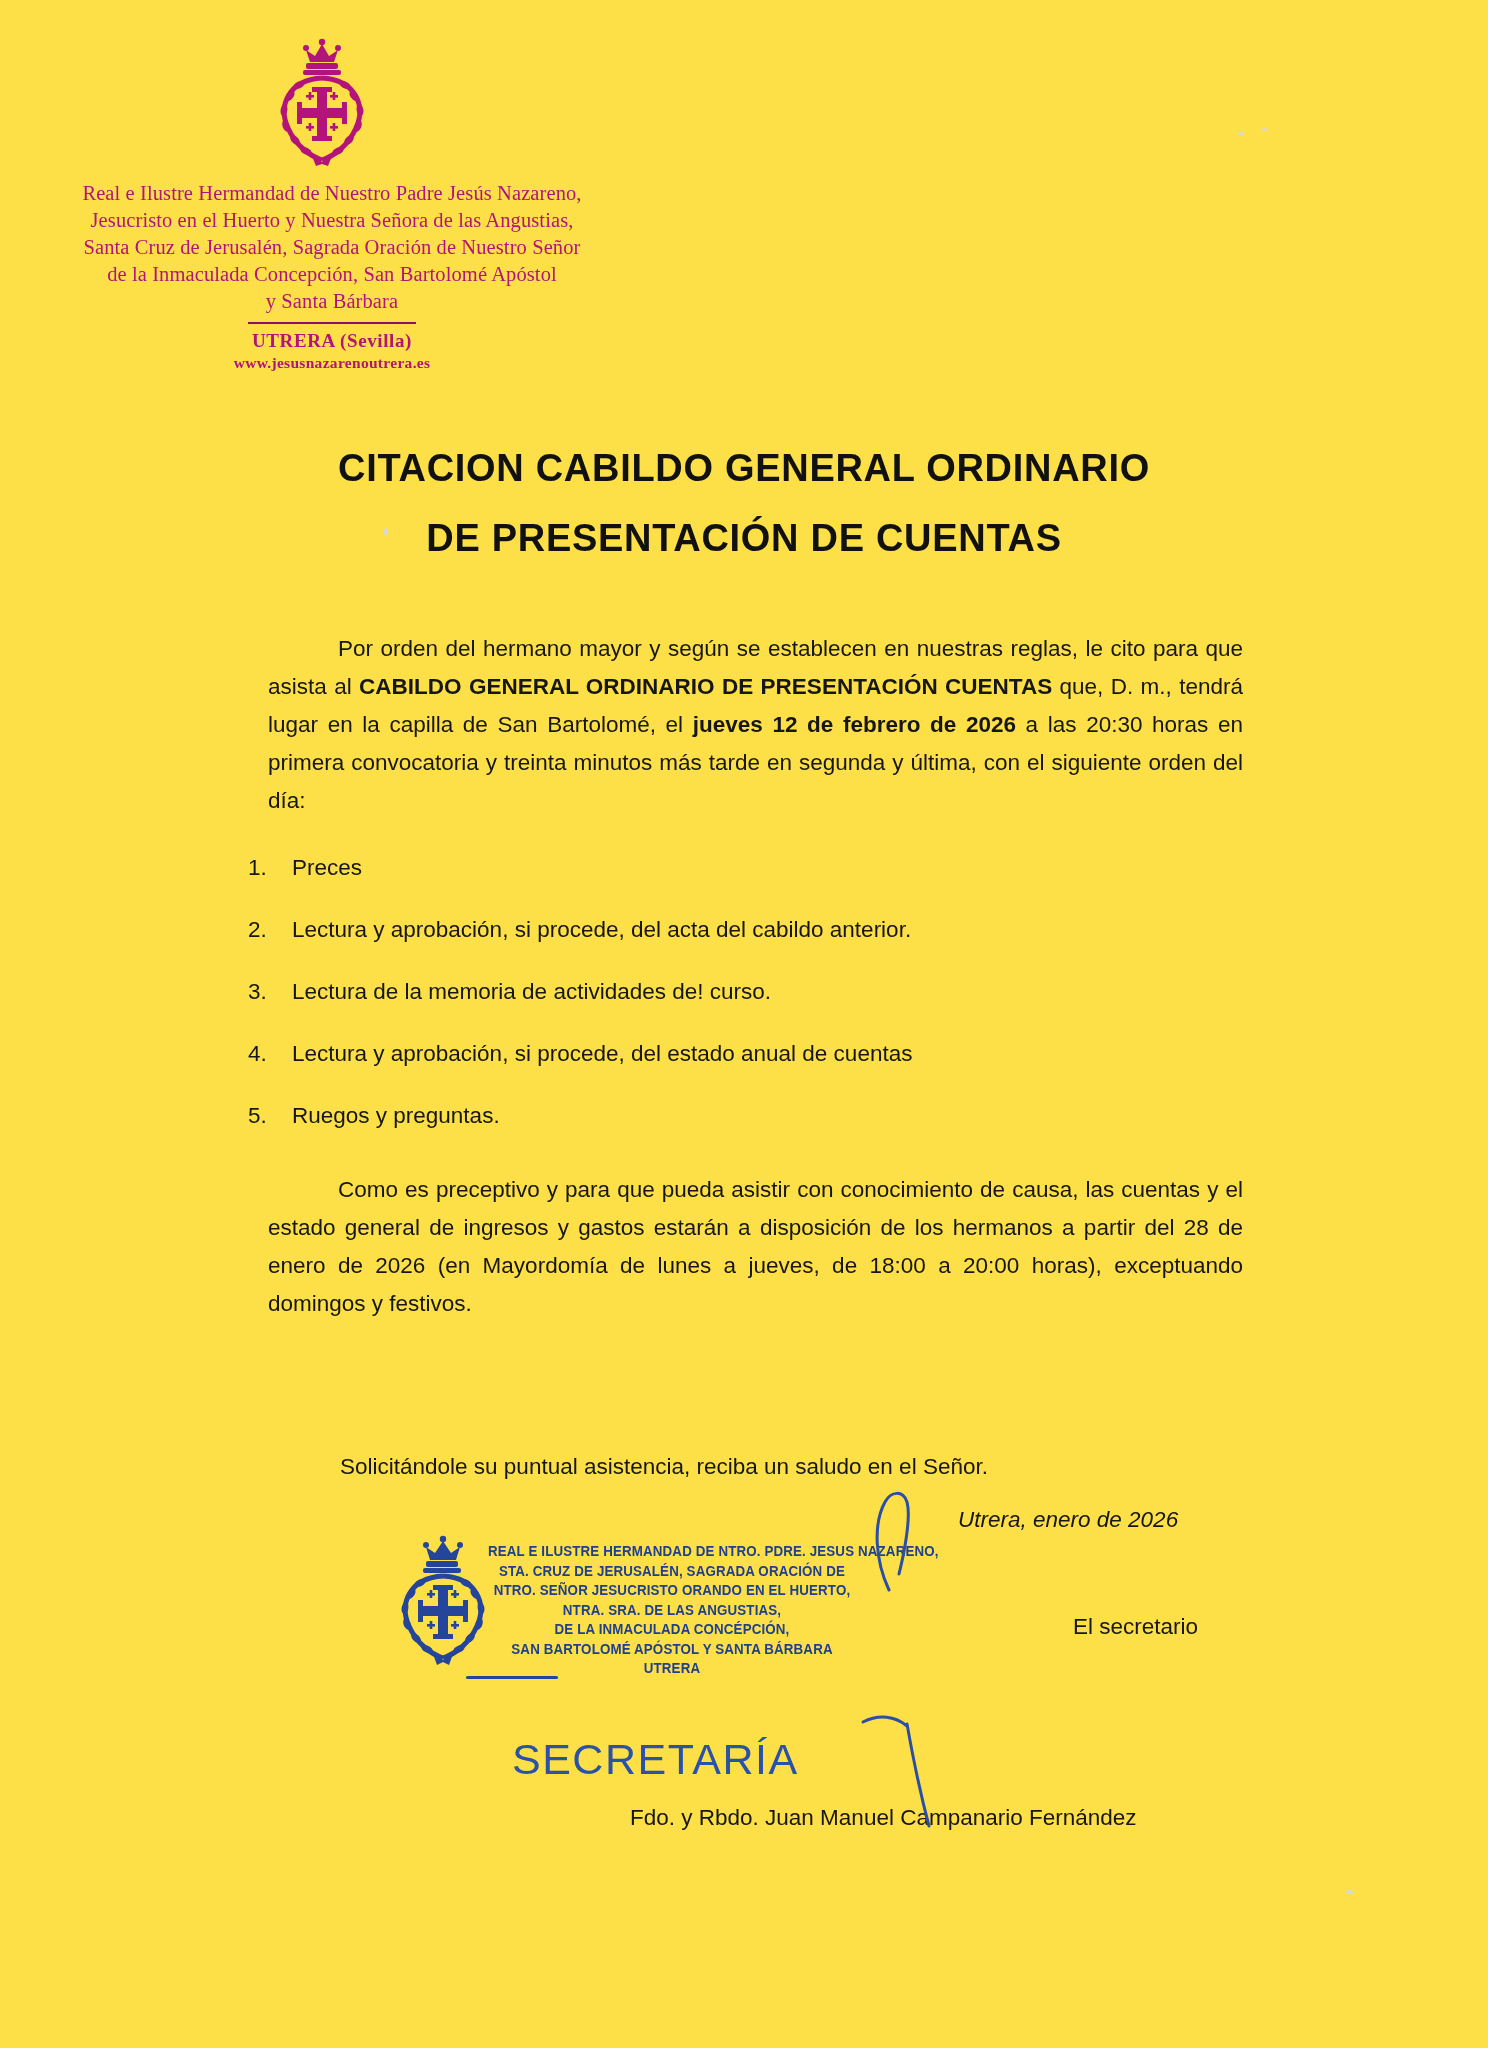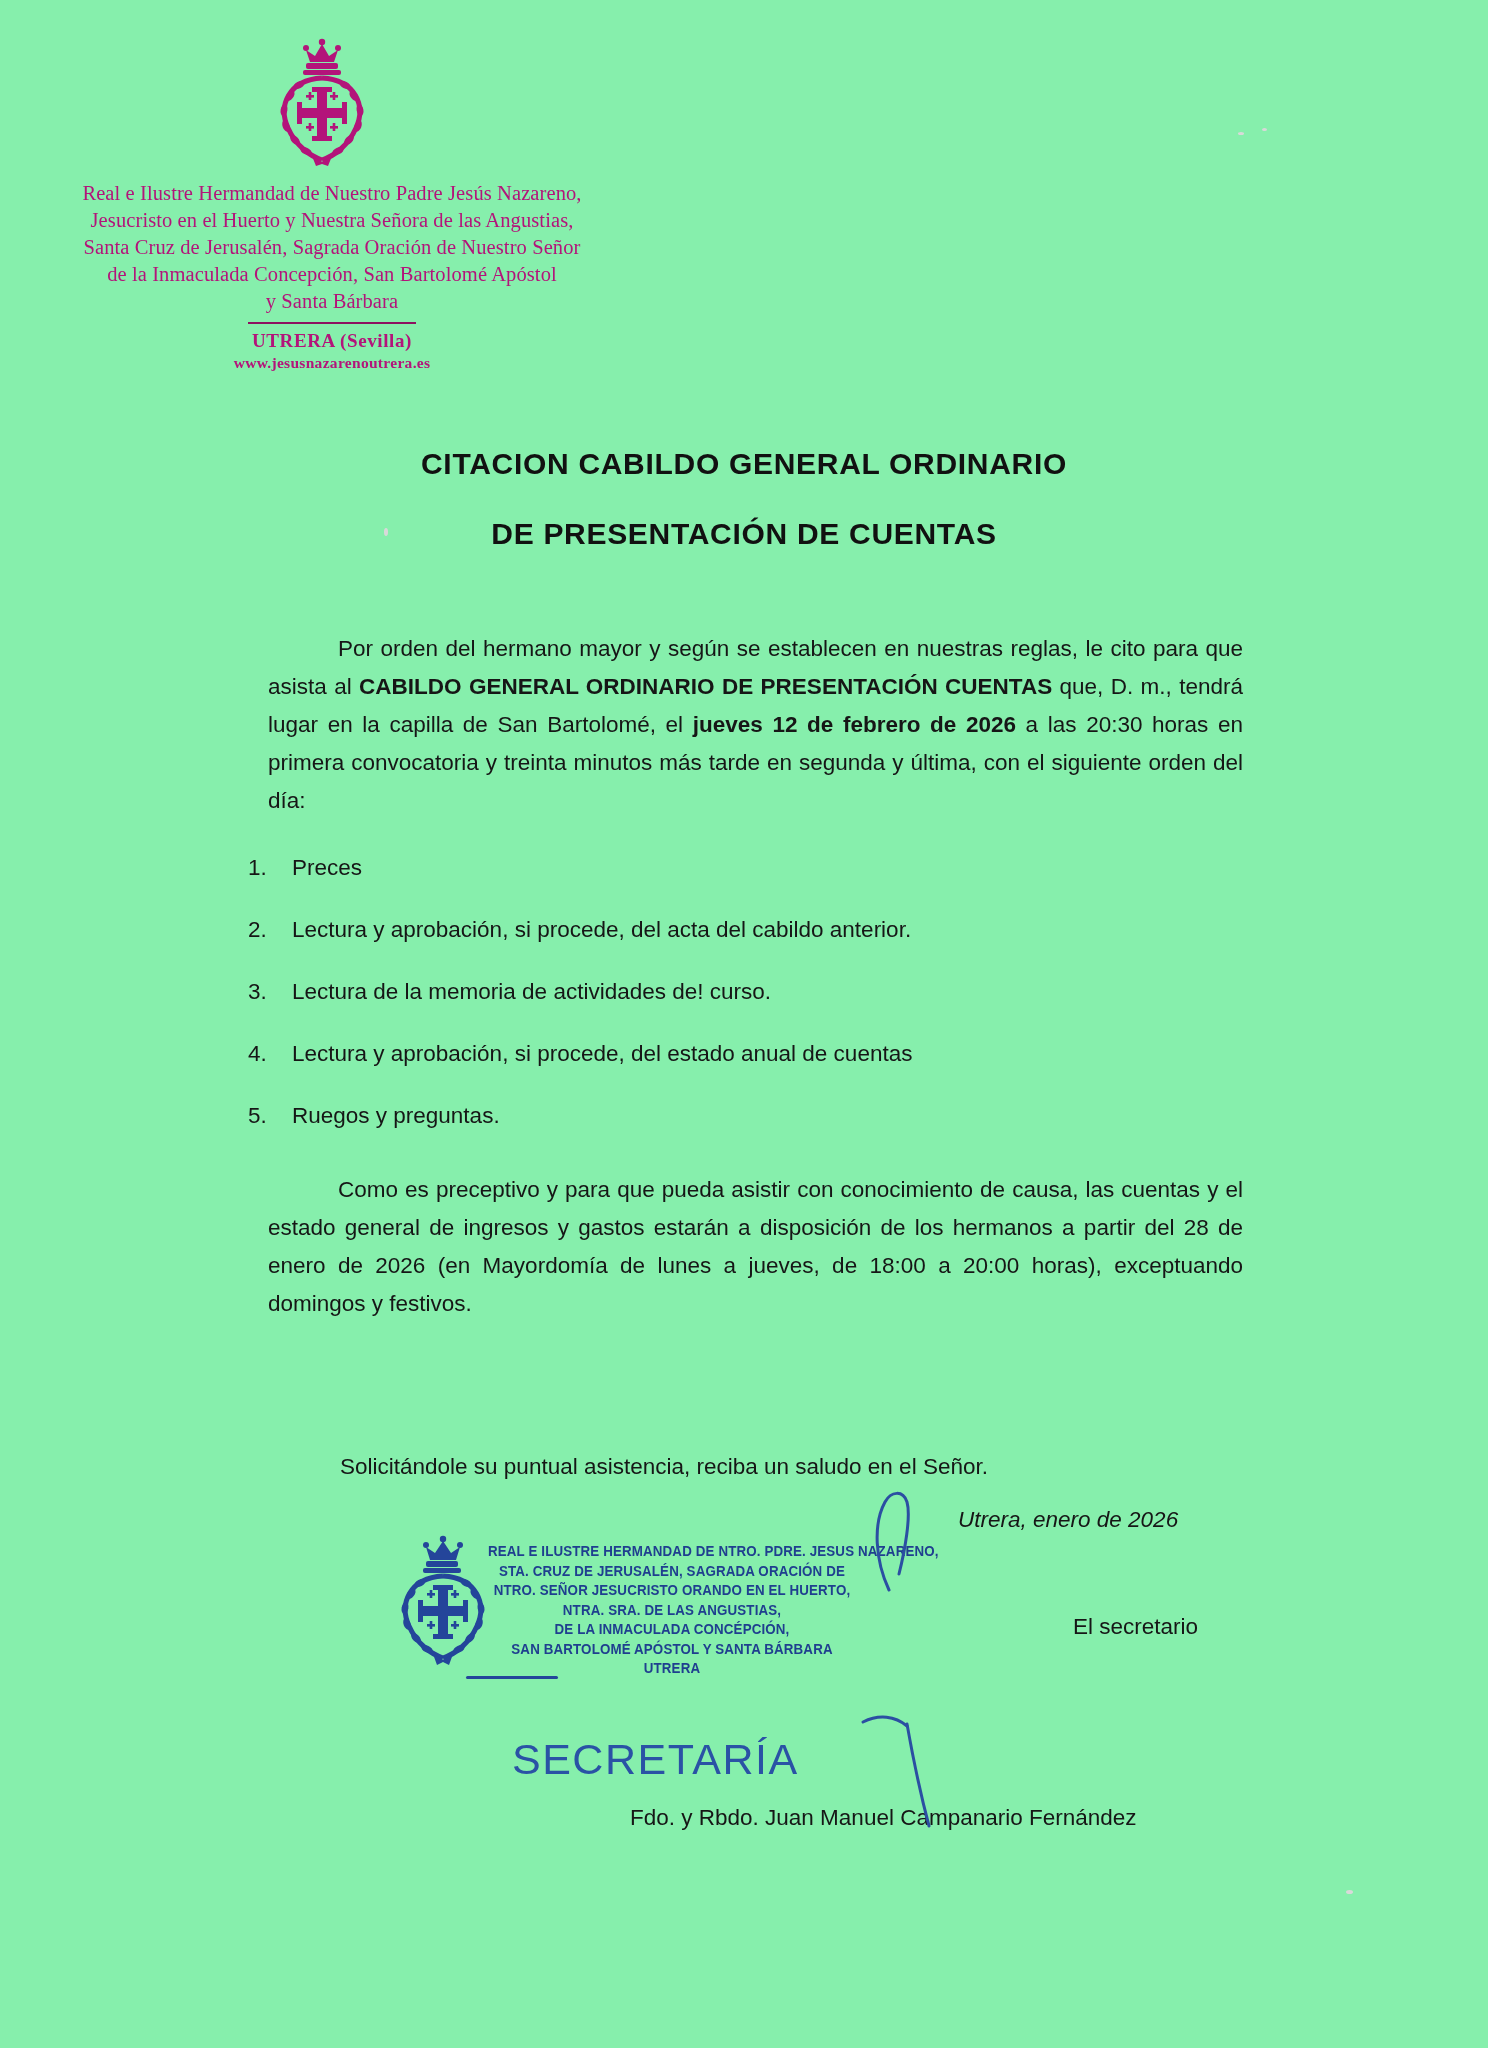--- a/index.html
+++ b/index.html
@@ -8,21 +8,21 @@
     background: #ffffff;
   }
   body {
     font-family: "Liberation Sans", sans-serif;
     color: #1a1a1a;
   }
   .page {
     position: relative;
     width: 1488px;
     height: 2048px;
-    background: #86efac;
+    background: #fde047;
     overflow: hidden;
   }
 
   
   .letterhead {
     position: absolute;
     left: 72px;
     top: 38px;
     width: 520px;
     text-align: center;
@@ -66,21 +66,21 @@
     letter-spacing: 0.3px;
     line-height: 21px;
   }
 
   
   .doc-title {
     position: absolute;
     left: 0;
     width: 1488px;
     text-align: center;
-    font-size: 30px;
+    font-size: 38px;
     font-weight: bold;
     letter-spacing: 0.7px;
     color: #111;
   }
   #title-line-1 { top: 447px; }
   #title-line-2 { top: 517px; }
 
   
   .body-block {
     position: absolute;

